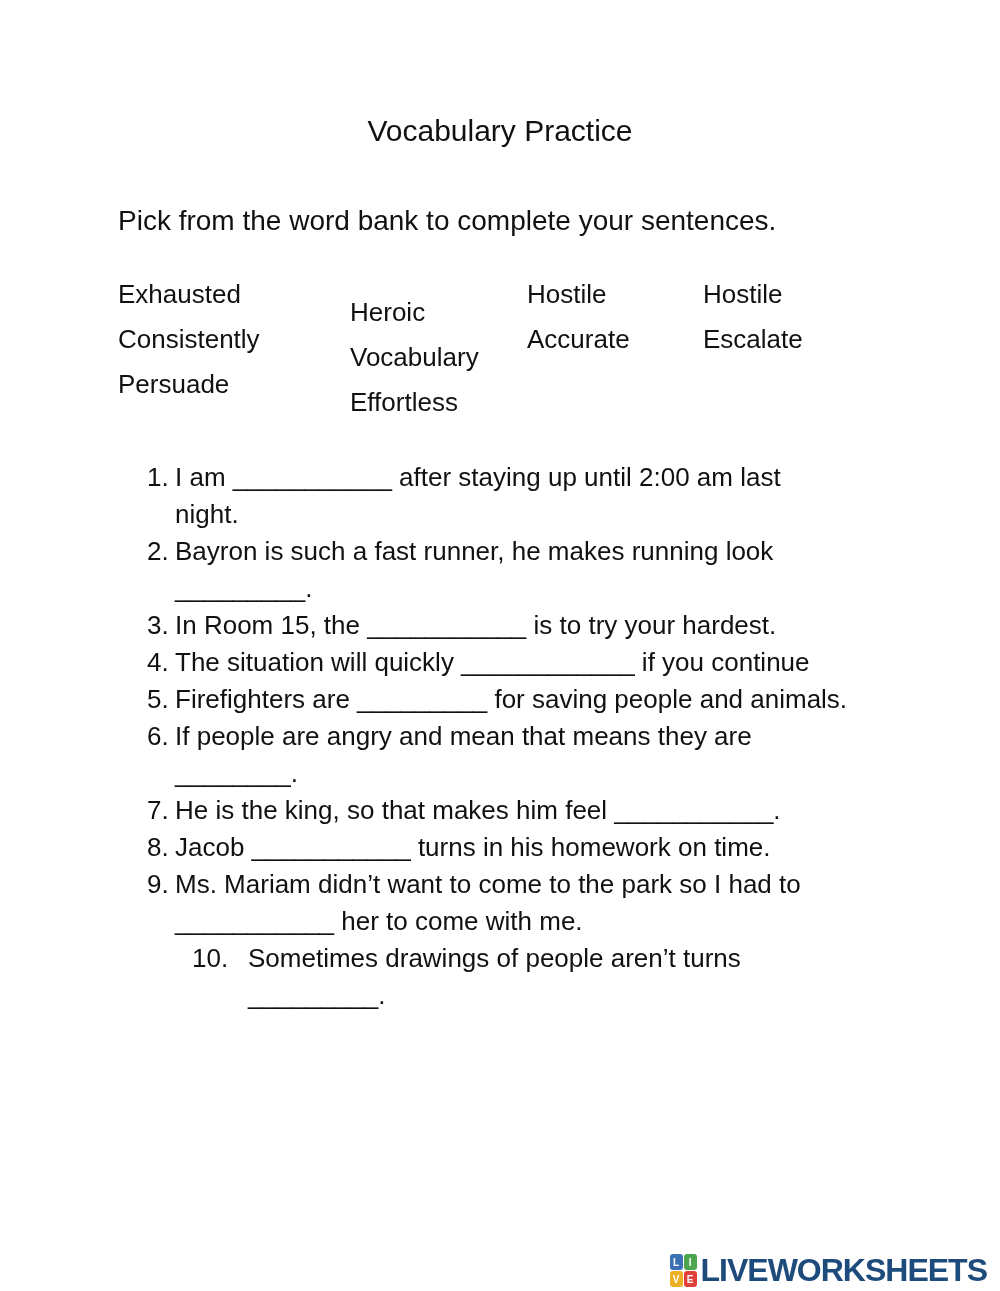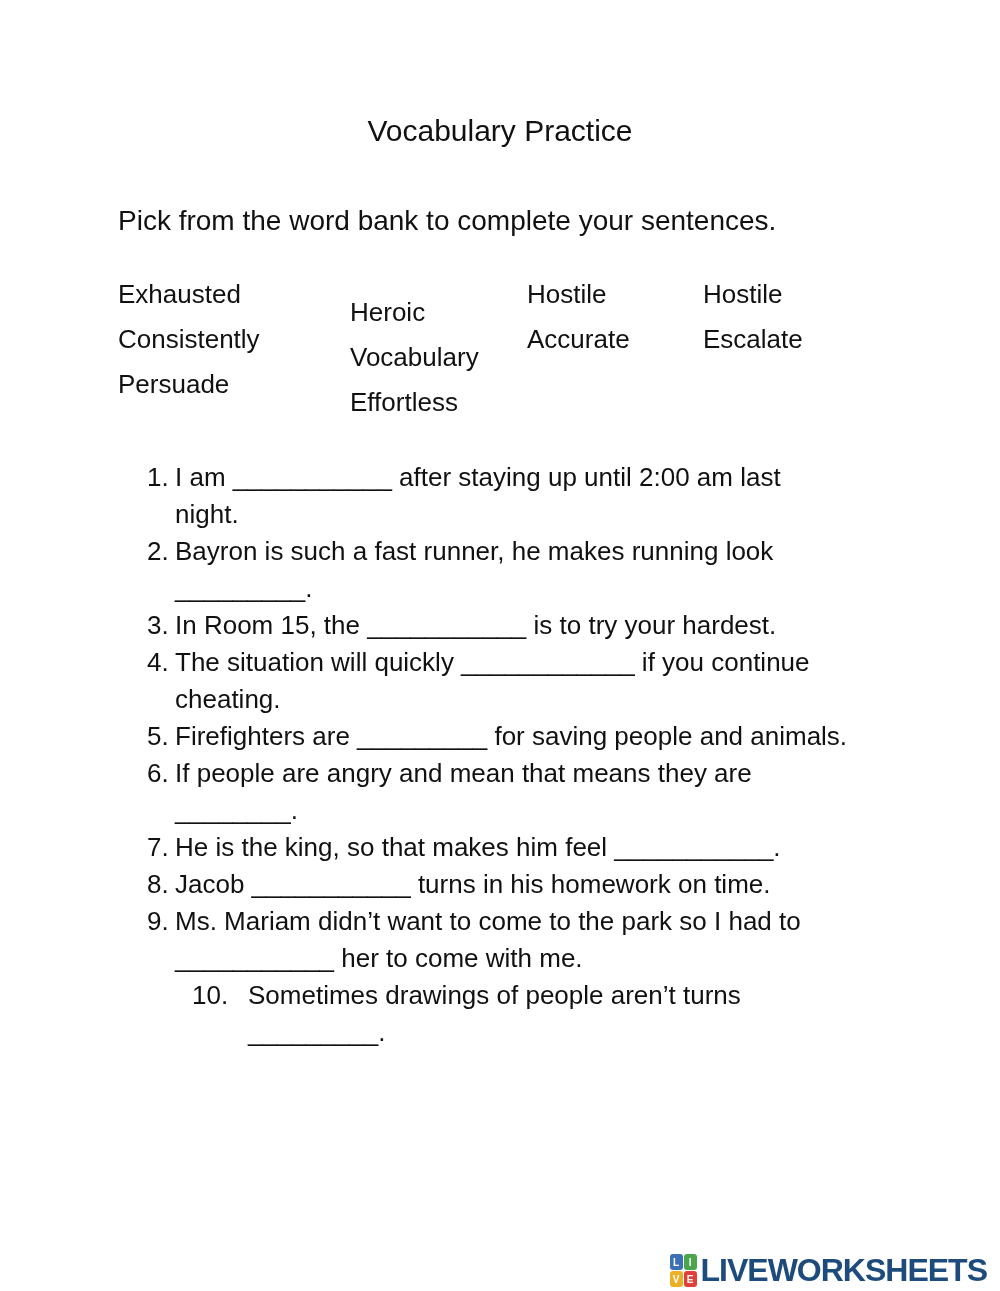--- a/index.html
+++ b/index.html
@@ -131,21 +131,20 @@
       <div class="q-num">3.</div>
       <div class="q-text">
         <div class="q-line">In Room 15, the ___________ is to try your hardest.</div>
       </div>
     </div>
 
     <div class="q-row">
       <div class="q-num">4.</div>
       <div class="q-text">
         <div class="q-line">The situation will quickly ____________ if you continue</div>
-        <div class="q-line">cheating.</div>
       </div>
     </div>
 
     <div class="q-row">
       <div class="q-num">5.</div>
       <div class="q-text">
         <div class="q-line">Firefighters are _________ for saving people and animals.</div>
       </div>
     </div>
 

